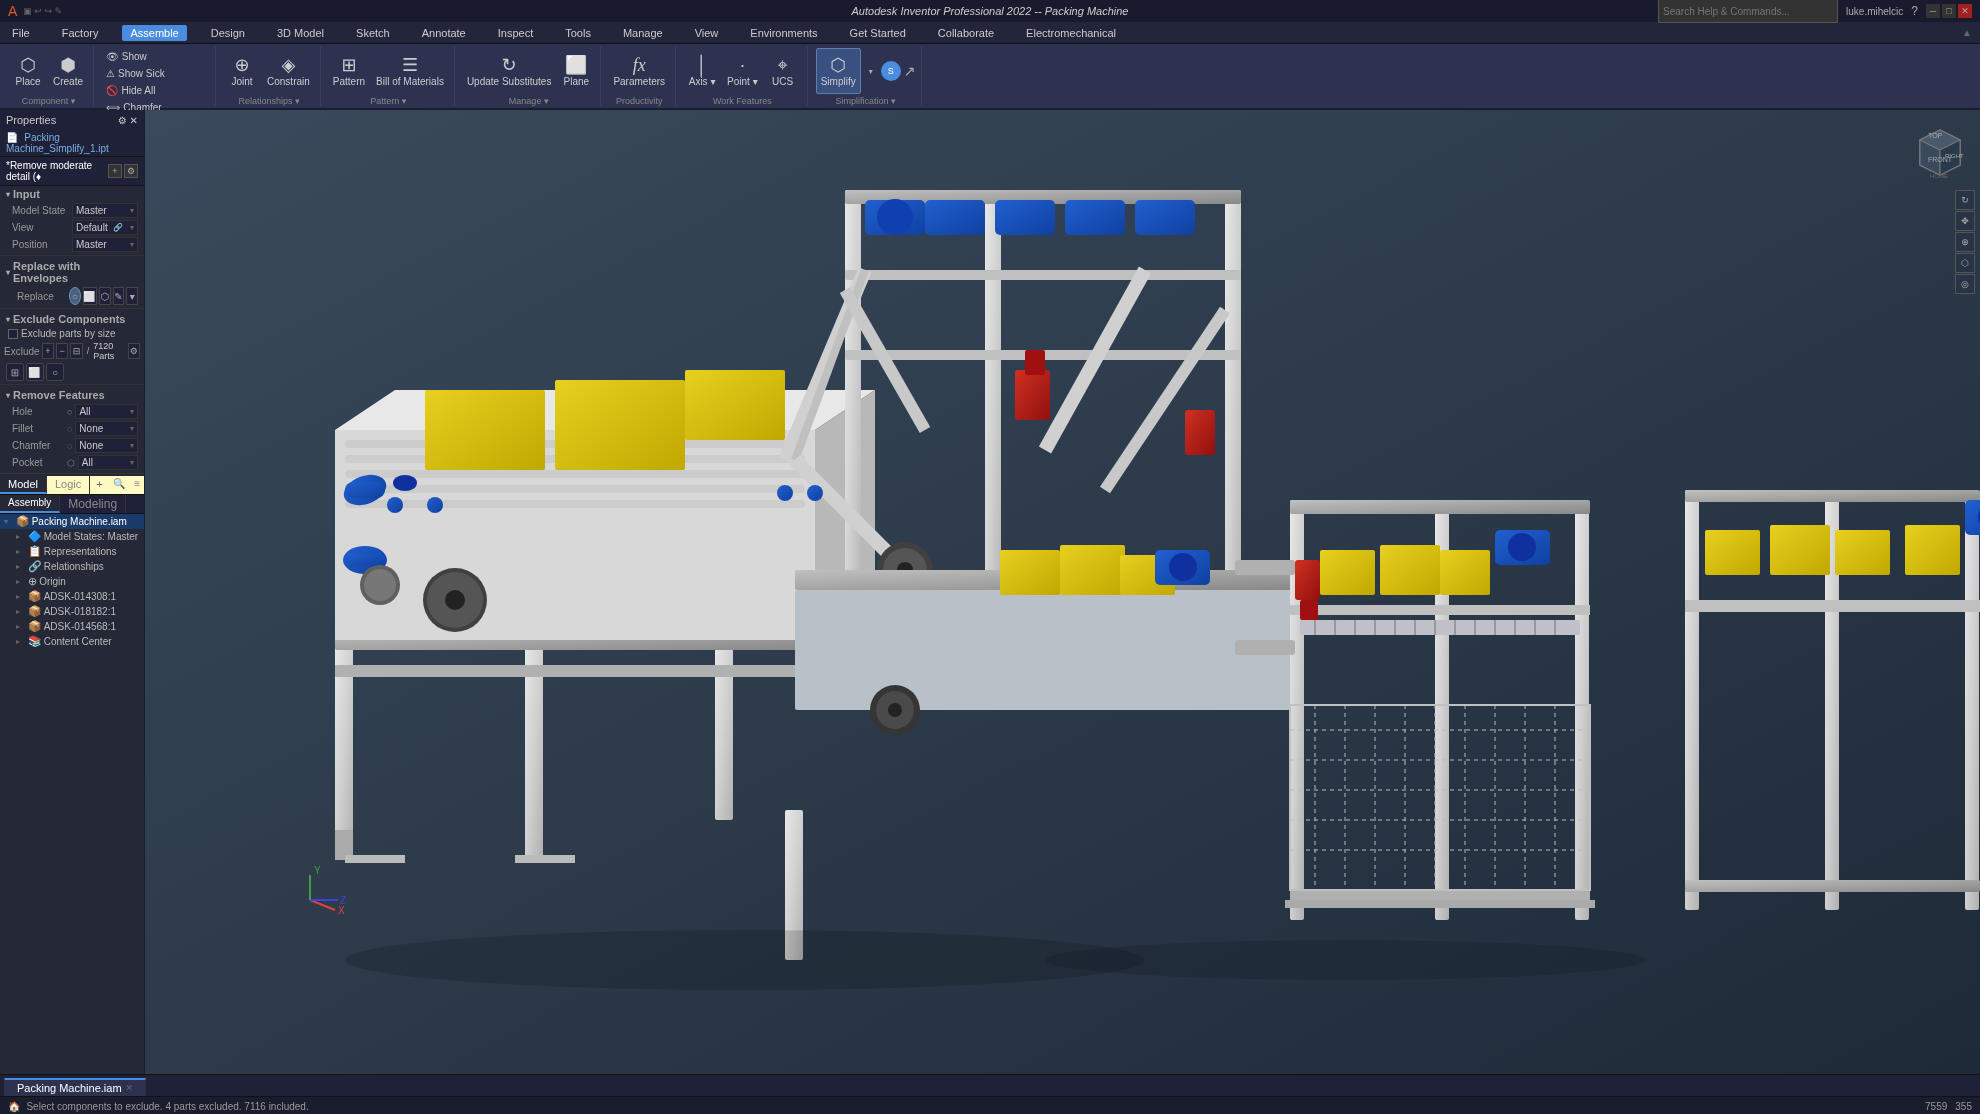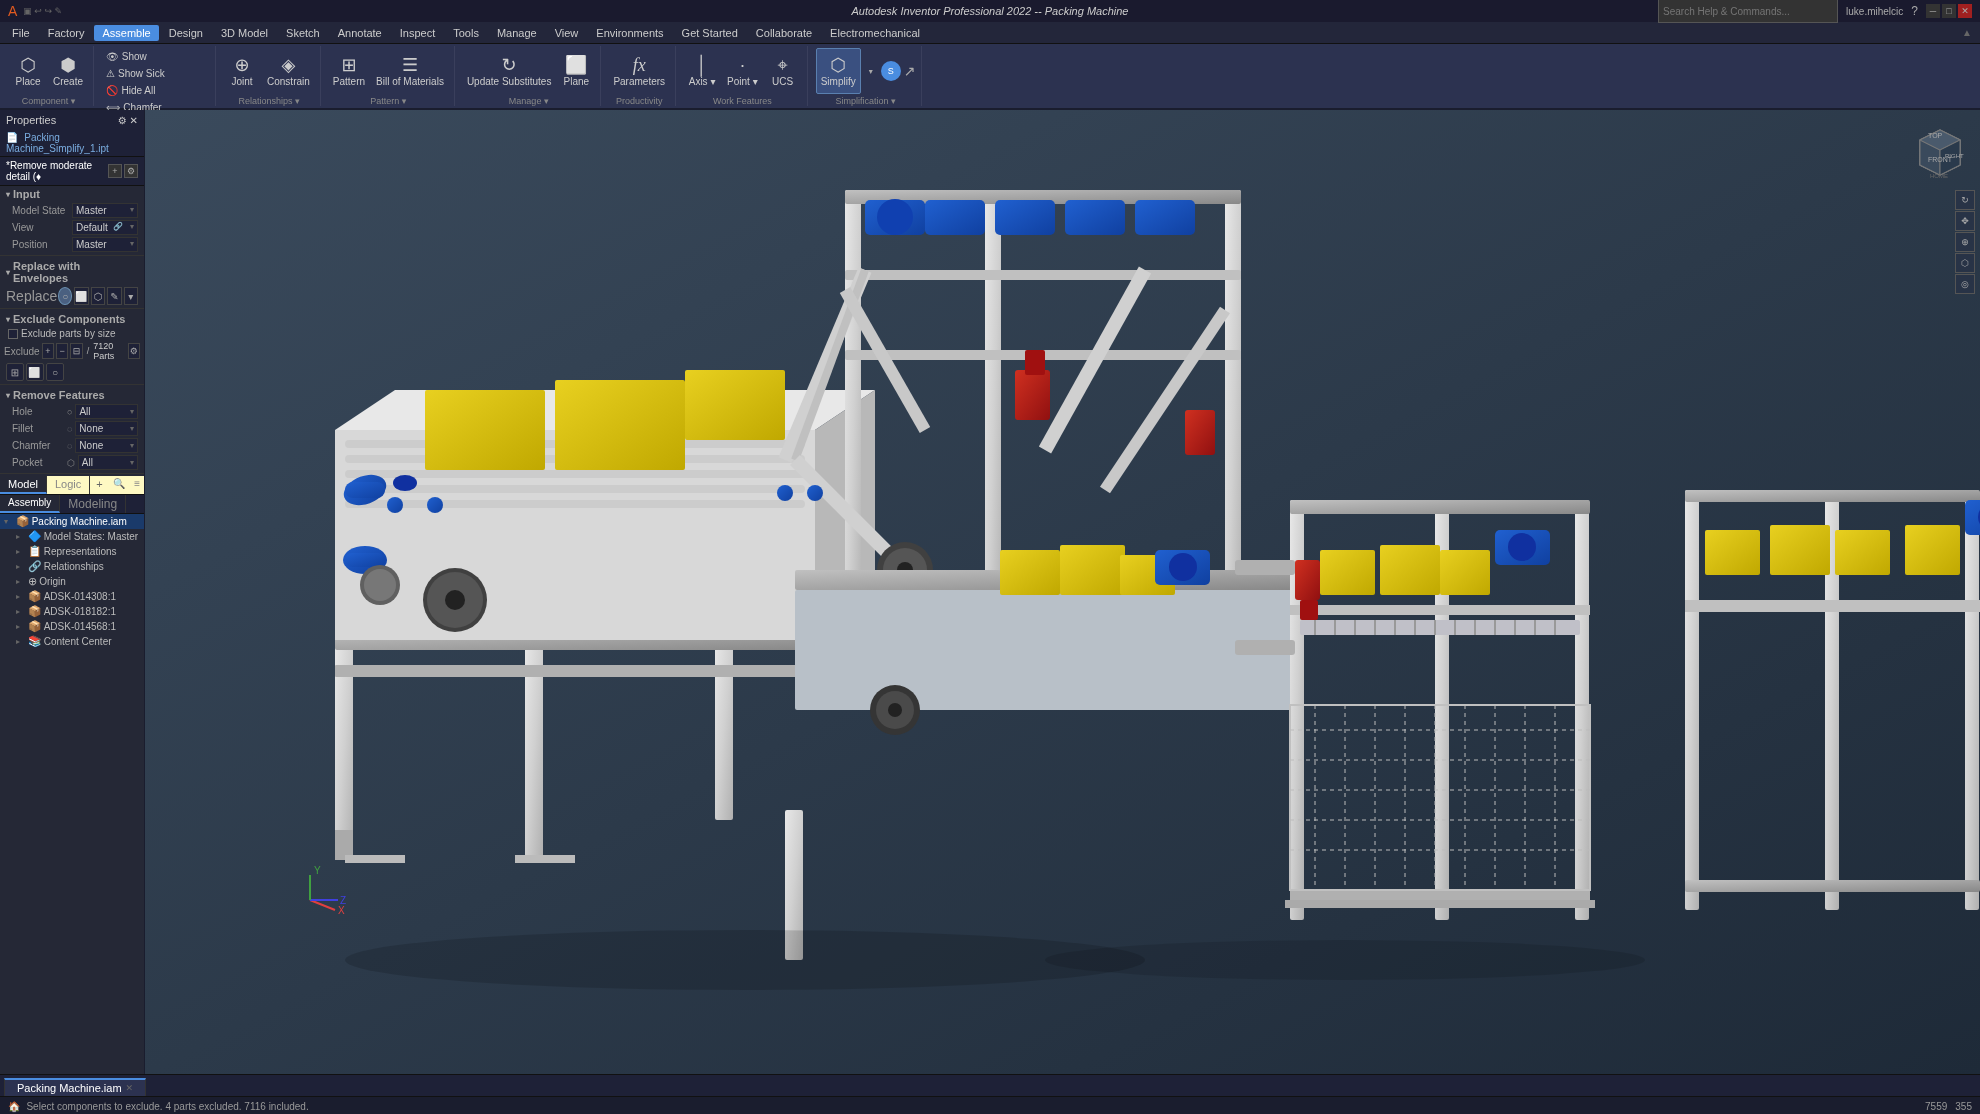--- a/index.html
+++ b/index.html
@@ -21,21 +21,21 @@
     #titlebar .win-btns { display: flex; gap: 2px; }
     #titlebar .win-btn { width: 14px; height: 14px; display: flex; align-items: center; justify-content: center; font-size: 9px; color: #aaa; cursor: pointer; background: #333; }
 
     
     #menubar {
       height: 22px;
       background: #23263a;
       display: flex;
       align-items: center;
       padding: 0 4px;
-      gap: 2px;
+      gap: 16px;
       border-bottom: 1px solid #111;
     }
     .menu-item {
       padding: 2px 8px;
       color: #ccc;
       cursor: pointer;
       font-size: 11px;
       border-radius: 2px;
     }
     .menu-item:hover, .menu-item.active { background: #3a7bd5; color: white; }
@@ -157,21 +157,21 @@
     }
     .prop-label { width: 60px; color: #999; flex-shrink: 0; }
     .prop-value {
       flex: 1;
       background: #1e2137;
       border: 1px solid #333;
       padding: 1px 3px;
       font-size: 10px;
       color: #ccc;
       display: flex;
-      align-items: flex-start;
+      align-items: center;
       justify-content: space-between;
     }
     .prop-value .dropdown-arrow { font-size: 8px; color: #666; }
     .prop-check { display: flex; align-items: center; gap: 3px; padding: 1px 6px 1px 8px; font-size: 10px; color: #bbb; }
     .checkbox { width: 10px; height: 10px; border: 1px solid #666; background: #1e2137; flex-shrink: 0; }
 
     .replace-row {
       display: flex;
       align-items: center;
       padding: 1px 6px;
@@ -645,21 +645,21 @@
       </div>
     </div>
 
     <div class="section-divider"></div>
 
     <div class="section-title">
       <span class="triangle">▾</span>
       <span>Replace with Envelopes</span>
     </div>
     <div class="replace-row">
-      <span class="prop-label" style="font-size:14px;color:#999;width:50px;">Replace</span>
+      <span class="prop-label" style="font-size:10px;color:#999;width:50px;margin-left:11px;">Replace</span>
       <div class="replace-btn active" style="border-radius:50%;">○</div>
       <div class="replace-btn">⬜</div>
       <div class="replace-btn">⬡</div>
       <div class="replace-btn">✎</div>
       <div class="replace-btn">▾</div>
     </div>
 
     <div class="section-divider"></div>
 
     <div class="section-title">

